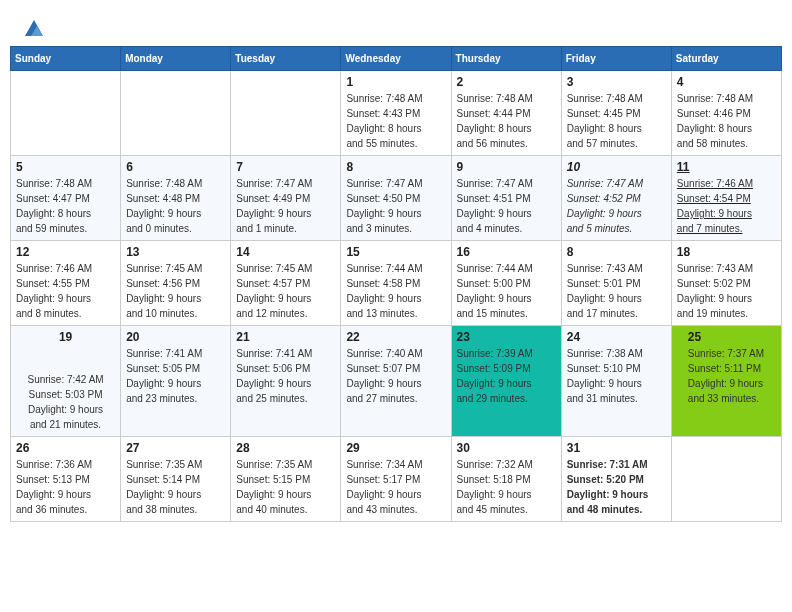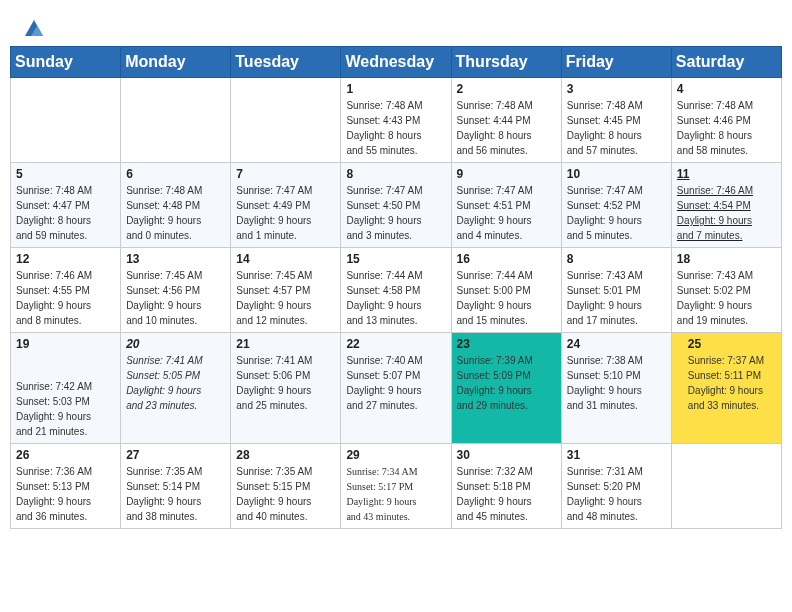--- a/index.html
+++ b/index.html
@@ -40,21 +40,21 @@
       color: #444;
     }
     .calendar {
       width: 100%;
       border-collapse: collapse;
       margin-top: 6px;
     }
     .calendar th {
       background: #2a6db5;
       color: #fff;
-      font-size: 16px;
+      font-size: 10px;
       font-weight: bold;
       padding: 6px 4px;
       text-align: left;
       border: 1px solid #1e5a9a;
     }
     .calendar td {
       border: 1px solid #ccc;
       vertical-align: top;
       padding: 4px 5px;
       font-size: 10.5px;
@@ -176,21 +176,21 @@
 Daylight: 9 hours
 and 3 minutes.</div>
         </td>
         <td style="background: rgb(245, 248, 253);">
           <span class="day-num">9</span>
           <div class="day-info" style="white-space: pre-line;">Sunrise: 7:47 AM
 Sunset: 4:51 PM
 Daylight: 9 hours
 and 4 minutes.</div>
         </td>
-        <td style="background: rgb(245, 248, 253);">
+        <td style="background: rgb(245, 248, 253); font-style: italic;">
           <span class="day-num">10</span>
           <div class="day-info" style="white-space: pre-line;">Sunrise: 7:47 AM
 Sunset: 4:52 PM
 Daylight: 9 hours
 and 5 minutes.</div>
         </td>
         <td style="background: rgb(245, 248, 253); text-decoration: underline;">
           <span class="day-num">11</span>
           <div class="day-info" style="white-space: pre-line;">Sunrise: 7:46 AM
 Sunset: 4:54 PM
@@ -243,28 +243,28 @@
         </td>
         <td>
           <span class="day-num">18</span>
           <div class="day-info" style="white-space: pre-line;">Sunrise: 7:43 AM
 Sunset: 5:02 PM
 Daylight: 9 hours
 and 19 minutes.</div>
         </td>
       </tr>
       <tr>
-        <td style="background: rgb(245, 248, 253);">
+        <td style="background: rgb(245, 248, 253); text-align: center;">
           <span class="day-num">19</span>
           <div class="day-info" style="white-space: pre-line; margin-top: 28px;">Sunrise: 7:42 AM
 Sunset: 5:03 PM
 Daylight: 9 hours
 and 21 minutes.</div>
         </td>
-        <td style="background: rgb(245, 248, 253); font-style: italic;">
+        <td style="background: rgb(245, 248, 253);">
           <span class="day-num">20</span>
           <div class="day-info" style="white-space: pre-line;">Sunrise: 7:41 AM
 Sunset: 5:05 PM
 Daylight: 9 hours
 and 23 minutes.</div>
         </td>
         <td style="background: rgb(245, 248, 253);">
           <span class="day-num">21</span>
           <div class="day-info" style="white-space: pre-line;">Sunrise: 7:41 AM
 Sunset: 5:06 PM
@@ -285,21 +285,21 @@
 Daylight: 9 hours
 and 29 minutes.</div>
         </td>
         <td style="background: rgb(245, 248, 253);">
           <span class="day-num">24</span>
           <div class="day-info" style="white-space: pre-line;">Sunrise: 7:38 AM
 Sunset: 5:10 PM
 Daylight: 9 hours
 and 31 minutes.</div>
         </td>
-        <td style="background: #fde047; padding-left: 16px;">
+        <td style="background: #84cc16; padding-left: 16px;">
           <span class="day-num">25</span>
           <div class="day-info" style="white-space: pre-line;">Sunrise: 7:37 AM
 Sunset: 5:11 PM
 Daylight: 9 hours
 and 33 minutes.</div>
         </td>
       </tr>
       <tr>
         <td>
           <span class="day-num">26</span>
@@ -317,35 +317,35 @@
         </td>
         <td>
           <span class="day-num">28</span>
           <div class="day-info" style="white-space: pre-line;">Sunrise: 7:35 AM
 Sunset: 5:15 PM
 Daylight: 9 hours
 and 40 minutes.</div>
         </td>
         <td>
           <span class="day-num">29</span>
-          <div class="day-info" style="white-space: pre-line; font-family: Liberation Serif, serif;">Sunrise: 7:34 AM
+          <div class="day-info" style="white-space: pre-line;">Sunrise: 7:34 AM
 Sunset: 5:17 PM
 Daylight: 9 hours
 and 43 minutes.</div>
         </td>
         <td>
           <span class="day-num">30</span>
           <div class="day-info" style="white-space: pre-line;">Sunrise: 7:32 AM
 Sunset: 5:18 PM
 Daylight: 9 hours
 and 45 minutes.</div>
         </td>
         <td>
           <span class="day-num">31</span>
-          <div class="day-info" style="white-space: pre-line;">Sunrise: 7:31 AM
+          <div class="day-info" style="white-space: pre-line; font-weight: bold;">Sunrise: 7:31 AM
 Sunset: 5:20 PM
 Daylight: 9 hours
 and 48 minutes.</div>
         </td>
         <td class="empty-cell"></td>
       </tr>
     </tbody>
 </table>
 
 </body></html>

